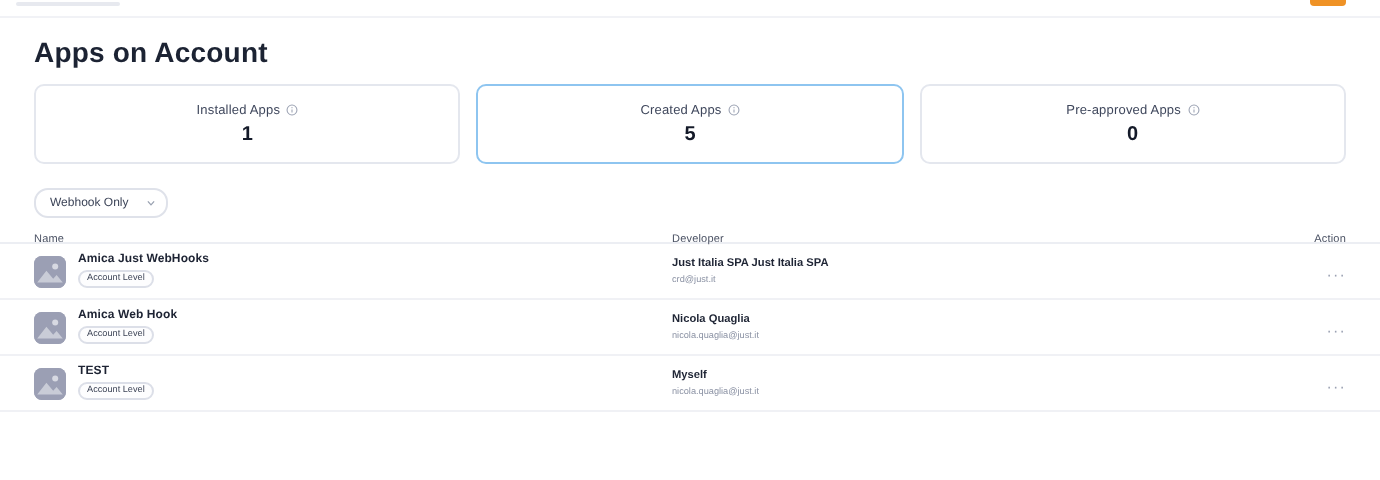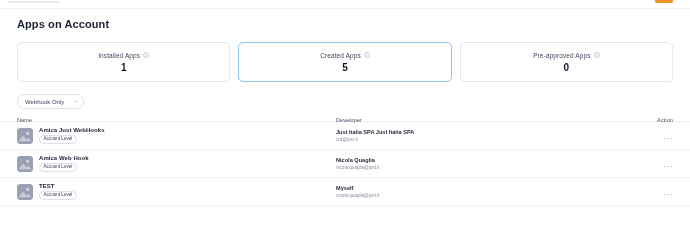--- a/index.html
+++ b/index.html
@@ -56,21 +56,21 @@
     top: 9px; left: 0;
     width: 690px;
     height: 202px;
     background: #ffffff;
   }
 
   .page-title {
     position: absolute;
     top: 9px;
     left: 17px;
-    font-size: 11px;
+    font-size: 14px;
     font-weight: bold;
     letter-spacing: .1px;
     color: #1c2333;
   }
 
   
   .cards {
     position: absolute;
     top: 33px;
     left: 17px;

